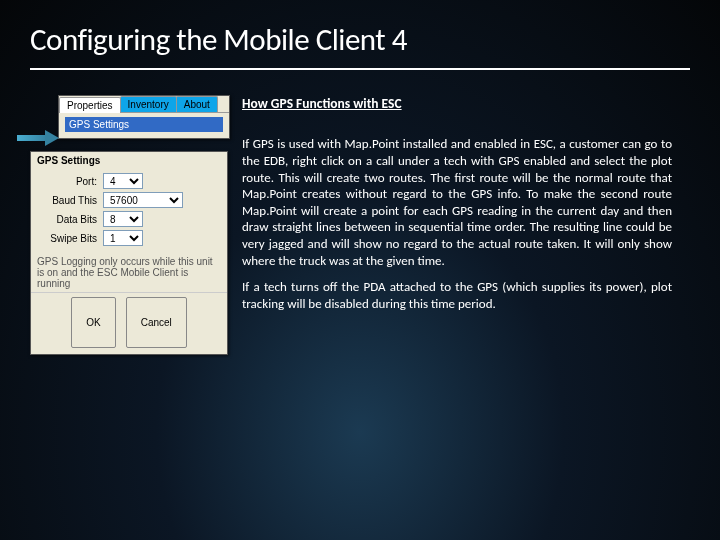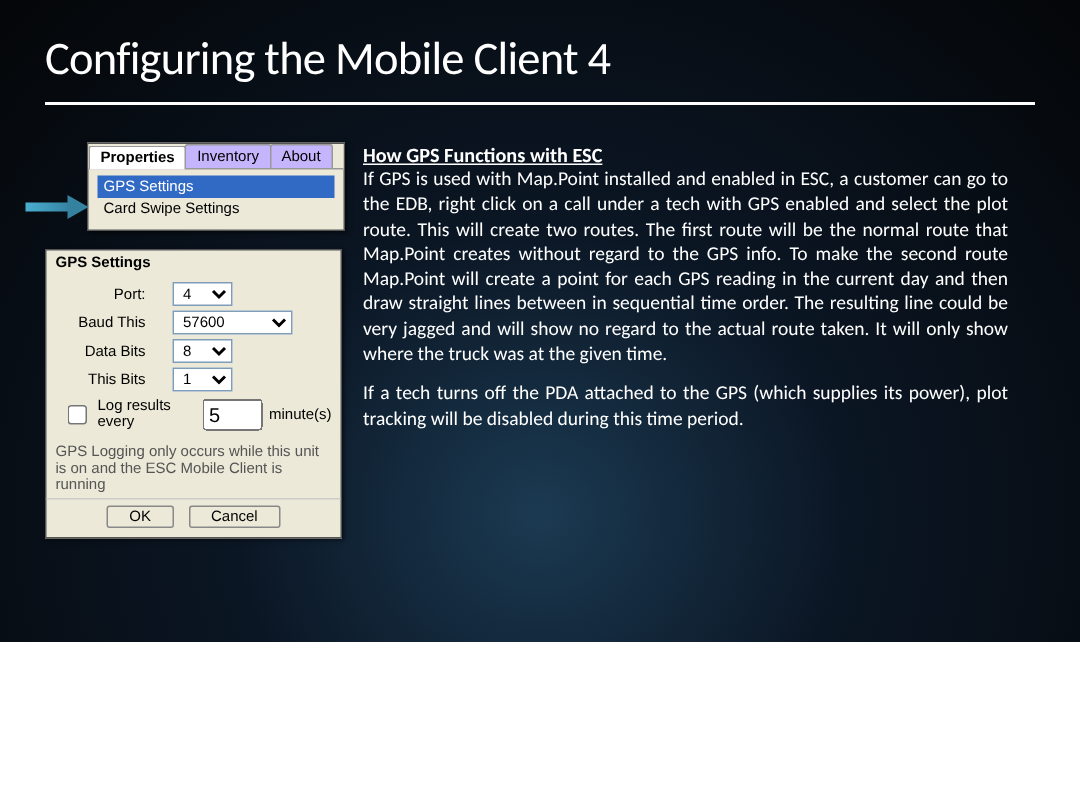--- a/index.html
+++ b/index.html
@@ -5,21 +5,21 @@
   html, body {
     margin: 0;
     padding: 0;
     width: 720px;
     height: 540px;
     font-family: "Segoe UI", Calibri, Arial, sans-serif;
     overflow: hidden;
   }
   .slide {
     width: 720px;
-    height: 428px;
+    height: 540px;
     background: radial-gradient(ellipse at 50% 80%, #1b3a52 0%, #0b1624 40%, #040608 100%);
     color: #fff;
     position: relative;
     box-sizing: border-box;
     padding: 20px 30px;
   }
   .title {
     font-size: 31px;
     font-weight: 400;
     color: #fff;
@@ -41,21 +41,21 @@
   }
   .right-col {
     width: 430px;
     font-size: 13px;
     line-height: 1.28;
   }
   .section-heading {
     font-weight: 700;
     text-decoration: underline;
     font-size: 13.5px;
-    margin-bottom: 0;
+    margin-bottom: 24px;
   }
   .para {
     text-align: justify;
     margin-bottom: 10px;
   }
   
   .panel {
     background: #ece9d8;
     color: #000;
     font-family: Tahoma, Arial, sans-serif;
@@ -69,26 +69,26 @@
     display: flex;
     border-bottom: 1px solid #999;
     background: #ece9d8;
     font-size: 10px;
   }
   .tab {
     padding: 2px 7px;
     border: 1px solid #999;
     border-bottom: none;
     margin-right: -1px;
-    background: #c4b5fd;
+    background: #0ea5e9;
     border-radius: 2px 2px 0 0;
   }
   .tab.active {
     background: #fff;
-    font-weight: 700;
+    font-weight: 400;
     position: relative;
     top: 1px;
   }
   .panel-body {
     padding: 4px 6px 6px 6px;
   }
   .setting-line {
     padding: 2px 4px;
     cursor: default;
   }
@@ -118,21 +118,21 @@
     border-left: 14px solid #3582a0;
   }
   .form-row {
     display: flex;
     align-items: center;
     margin: 3px 0;
   }
   .form-row label {
     width: 60px;
     text-align: right;
-    padding-right: 18px;
+    padding-right: 6px;
     font-size: 10px;
   }
   .form-row select, .form-row input[type=text] {
     font-family: Tahoma, Arial, sans-serif;
     font-size: 10px;
     height: 16px;
     border: 1px solid #7f9db9;
     background: #fff;
     box-sizing: border-box;
     padding: 0 2px;
@@ -161,21 +161,21 @@
   .btn-row {
     display: flex;
     justify-content: center;
     gap: 10px;
     padding: 4px 0 6px 0;
     border-top: 1px solid #ccc;
   }
   .btn {
     font-family: Tahoma, Arial, sans-serif;
     font-size: 10px;
-    padding: 1px 14px;
+    padding: 19px 14px;
     background: #ece9d8;
     border: 1px solid #888;
     border-radius: 2px;
   }
 </style>
 </head>
 <body>
 
 <div class="slide">
   <h1 class="title">Configuring the Mobile Client 4</h1>
@@ -189,48 +189,41 @@
           <div class="shaft"></div>
             <div class="head"></div>
         </div>
         <div class="tabs">
           <div class="tab active">Properties</div>
           <div class="tab">Inventory</div>
           <div class="tab">About</div>
         </div>
         <div class="panel-body">
           <div class="setting-line sel">GPS Settings</div>
-          <div class="setting-line">Card Swipe Settings</div>
         </div>
       </div>
 
       <div class="panel" style="width:196px;">
         <div class="panel2-title">GPS Settings</div>
         <div class="panel-body">
           <div class="form-row">
             <label>Port:</label>
             <select style="width:40px"><option>4</option></select>
           </div>
           <div class="form-row">
             <label>Baud This</label>
             <select style="width:80px"><option>57600</option></select>
           </div>
           <div class="form-row">
             <label>Data Bits</label>
             <select style="width:40px"><option>8</option></select>
           </div>
           <div class="form-row">
-            <label>This Bits</label>
+            <label>Swipe Bits</label>
             <select style="width:40px"><option>1</option></select>
-          </div>
-          <div class="checkbox-row">
-            <input type="checkbox" style="">
-            <span>Log results every</span>
-            <input type="text" value="5" style="">
-            <span>minute(s)</span>
           </div>
         </div>
         <div class="note">GPS Logging only occurs while this unit is on and the ESC Mobile Client is running</div>
         <div class="btn-row">
           <button class="btn">OK</button>
           <button class="btn">Cancel</button>
         </div>
       </div>
 
     </div>

